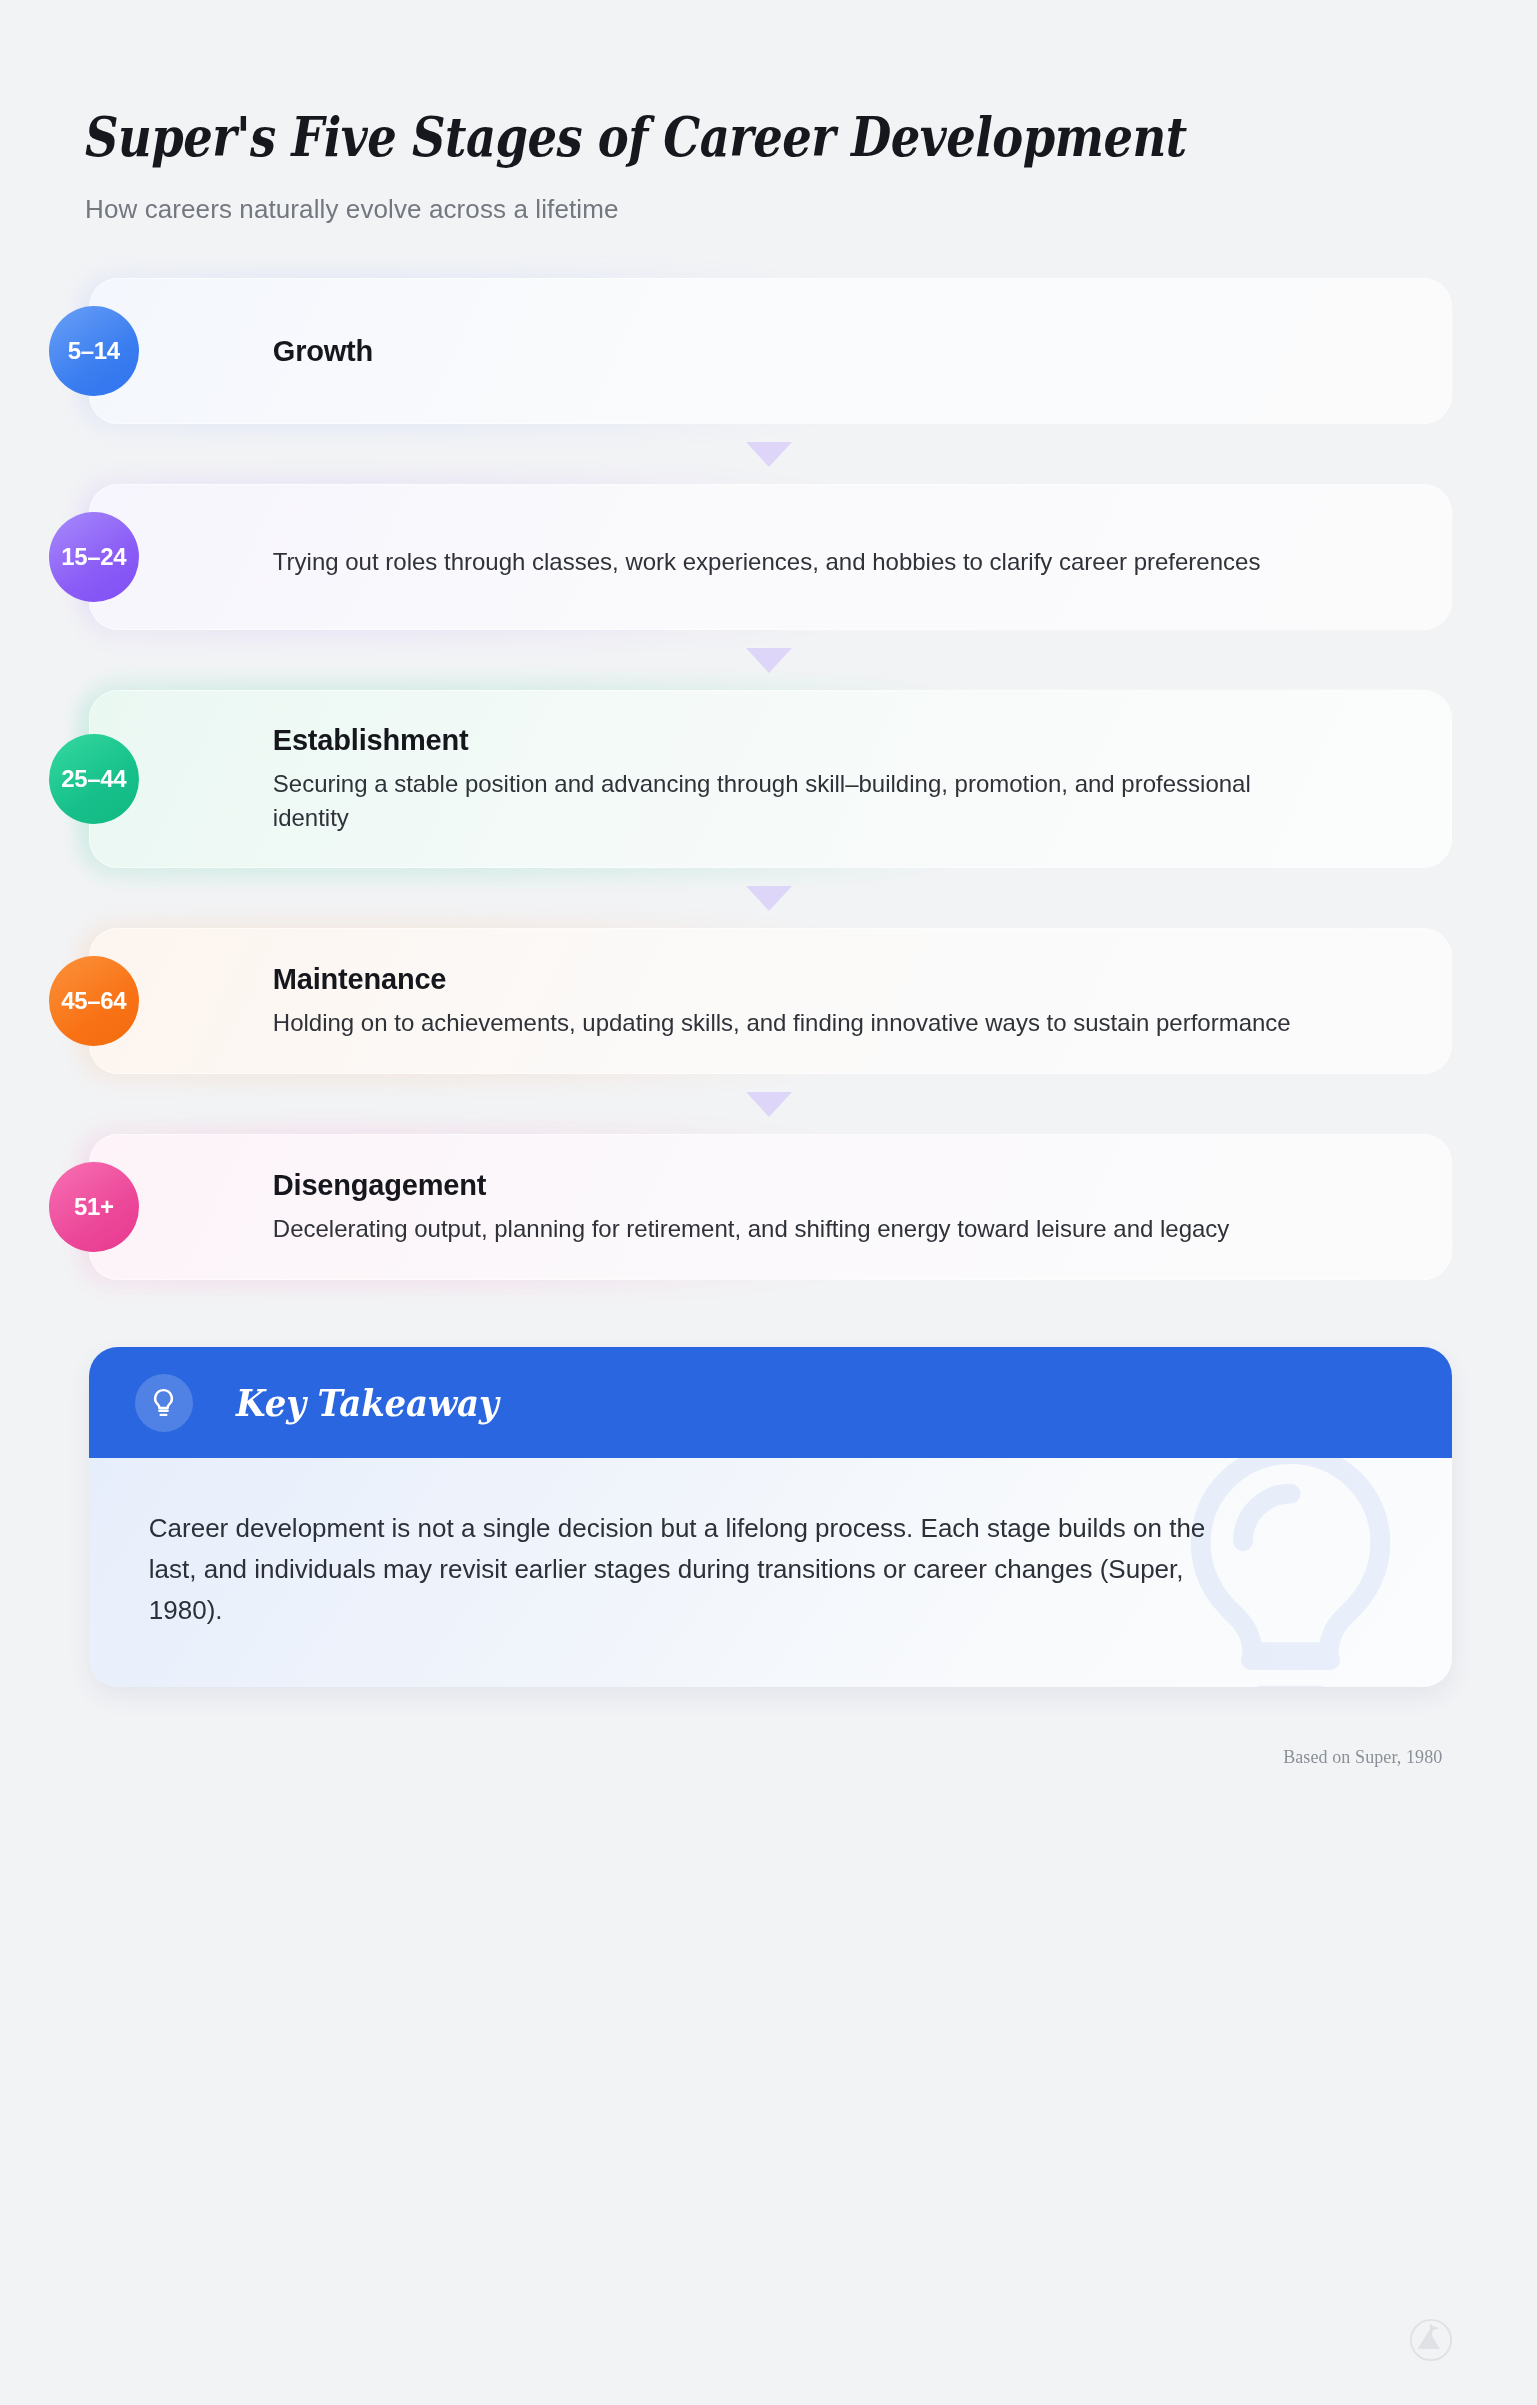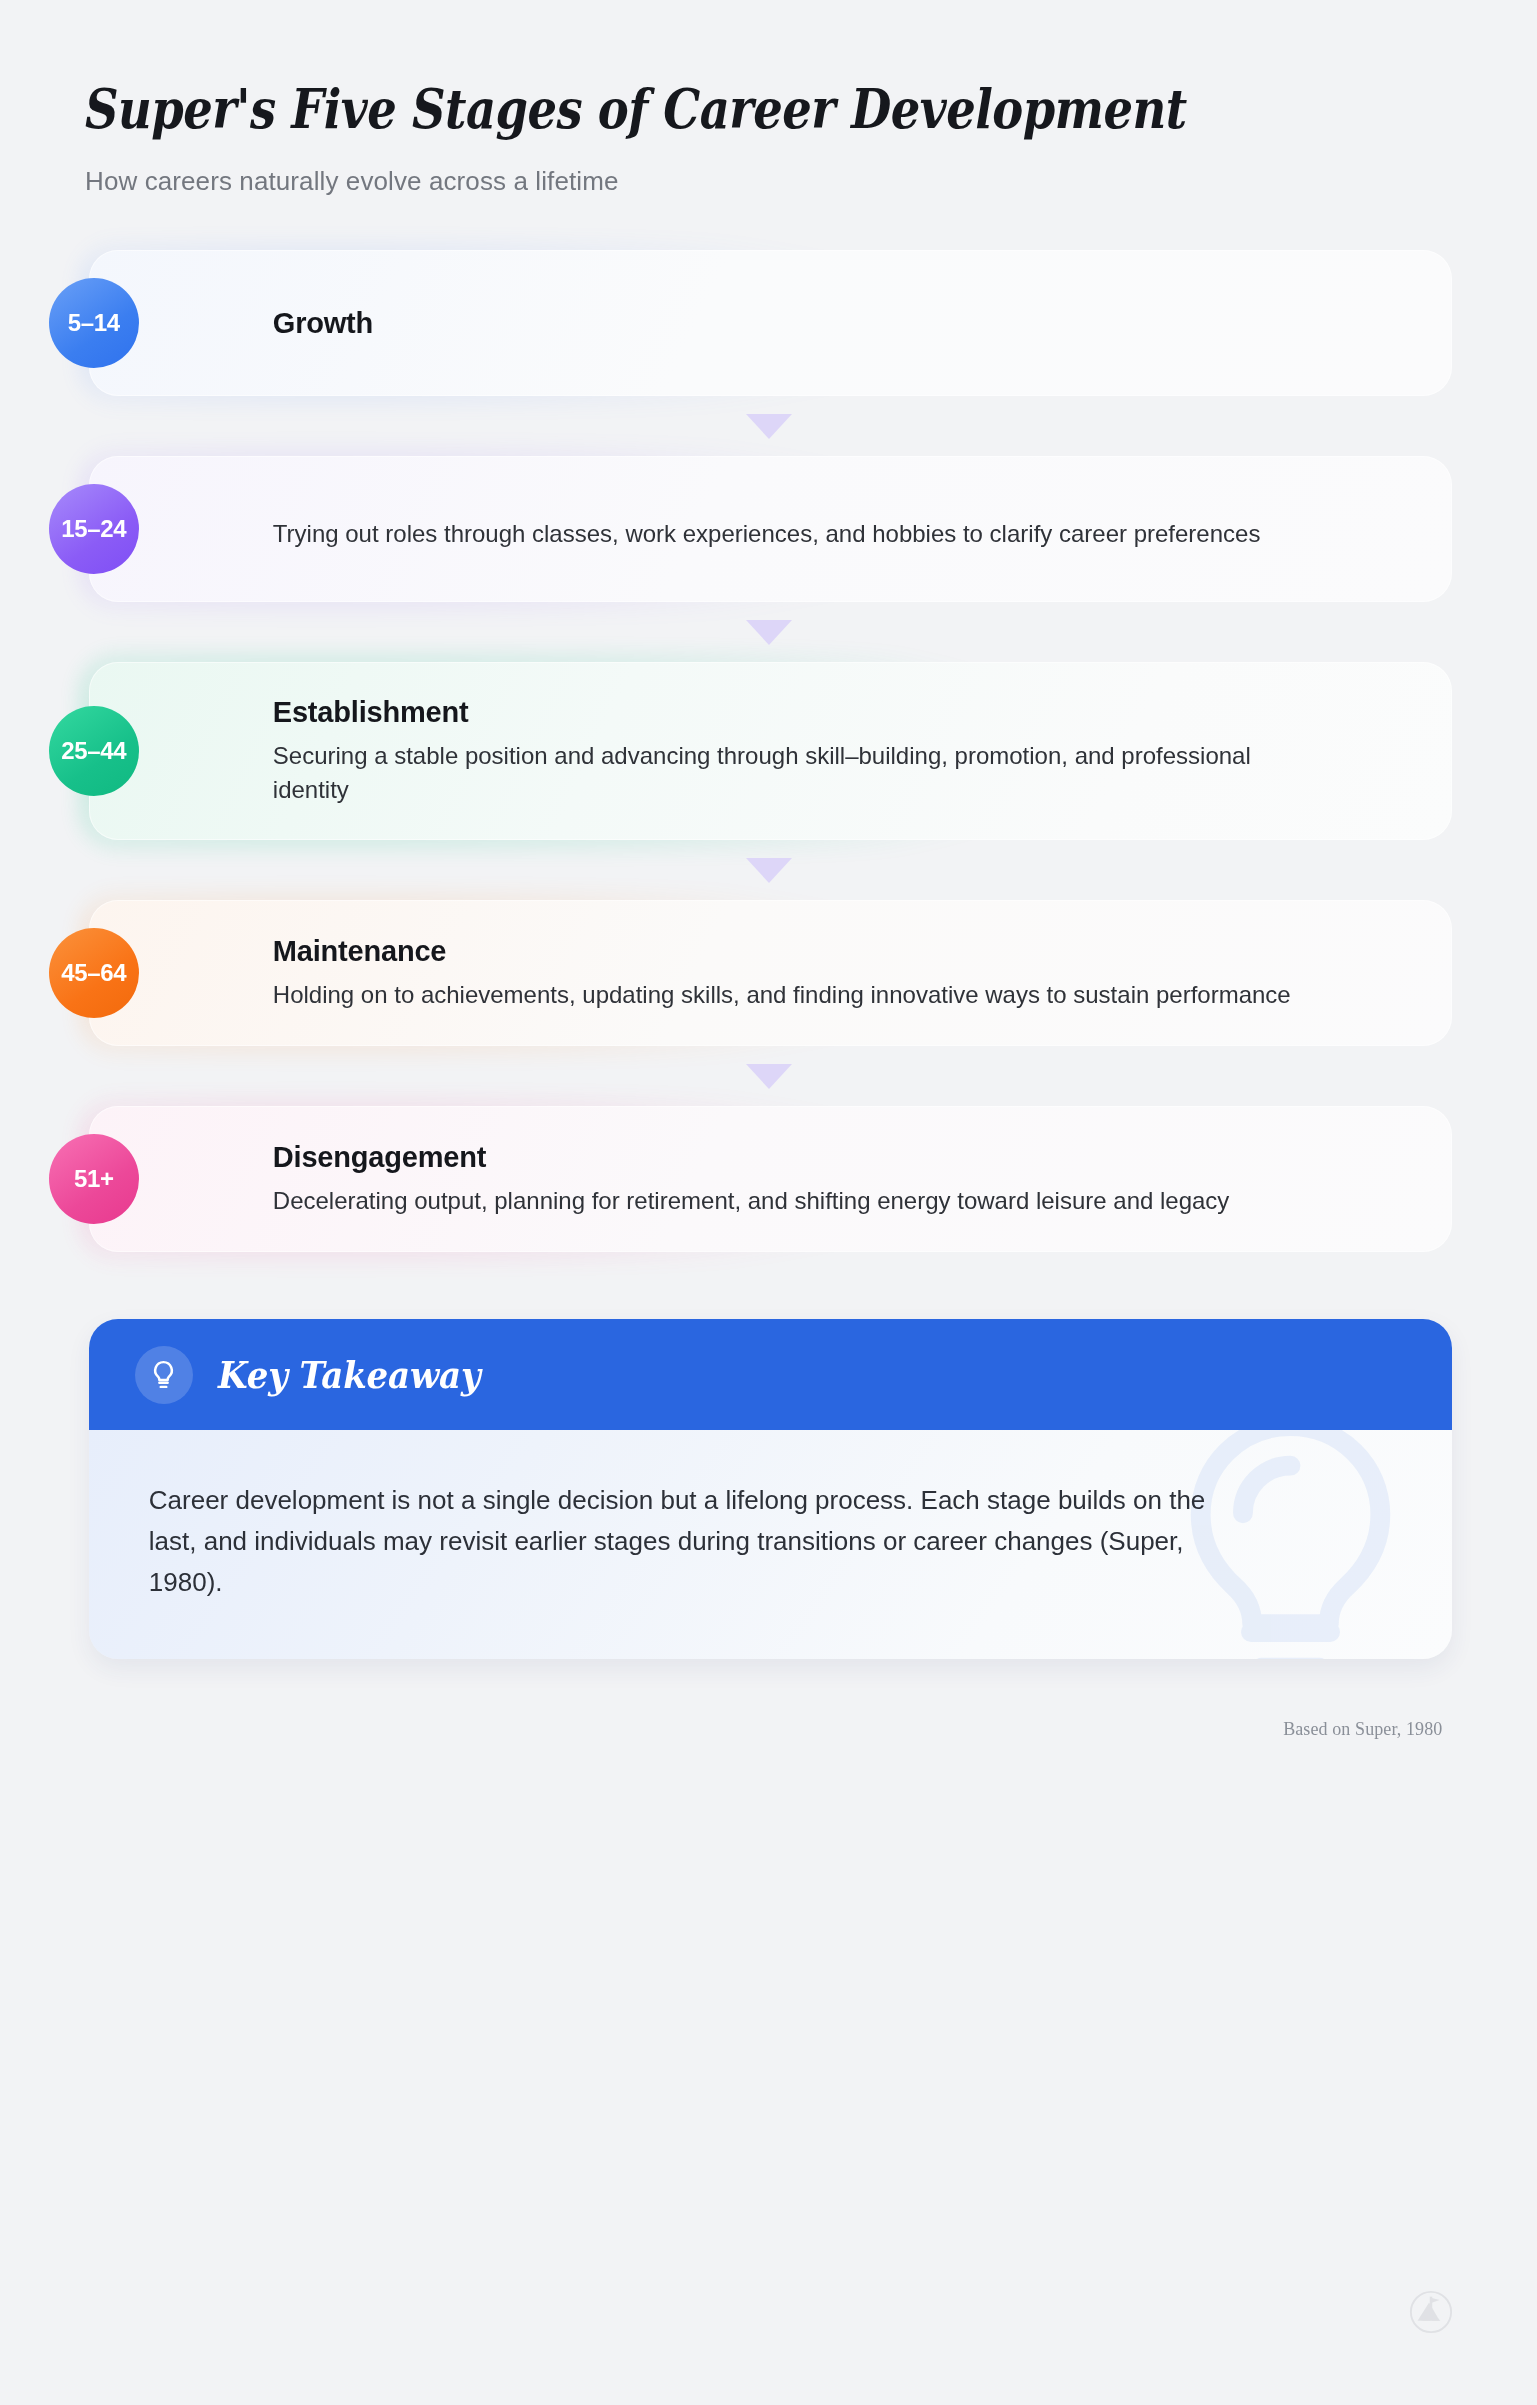--- a/index.html
+++ b/index.html
@@ -15,20 +15,21 @@
     -webkit-font-smoothing: antialiased;
     position: relative;
     overflow: hidden;
   }
 
   .page {
     position: relative;
     width: 1537px;
     height: 2372px;
     padding: 0 85px;
+    margin-top: 28px;
   }
 
   
   .header { padding-top: 79px; }
 
   .main-title {
     font-family: "DejaVu Serif", "Liberation Serif", serif;
     font-style: italic;
     font-weight: 700;
     font-size: 54px;
@@ -152,21 +153,21 @@
     overflow: hidden;
     position: relative;
     box-shadow: 0 9.6px 25px rgba(40,60,110,0.07);
   }
 
   .takeaway-head {
     background: #2a66e0;
     padding: 33px 46px;
     display: flex;
     align-items: center;
-    gap: 25px;
+    gap: 43px;
     height: 111px;
   }
 
   .bulb-circle {
     width: 58px;
     height: 58px;
     border-radius: 50%;
     background: rgba(255,255,255,0.18);
     display: flex;
     align-items: center;

